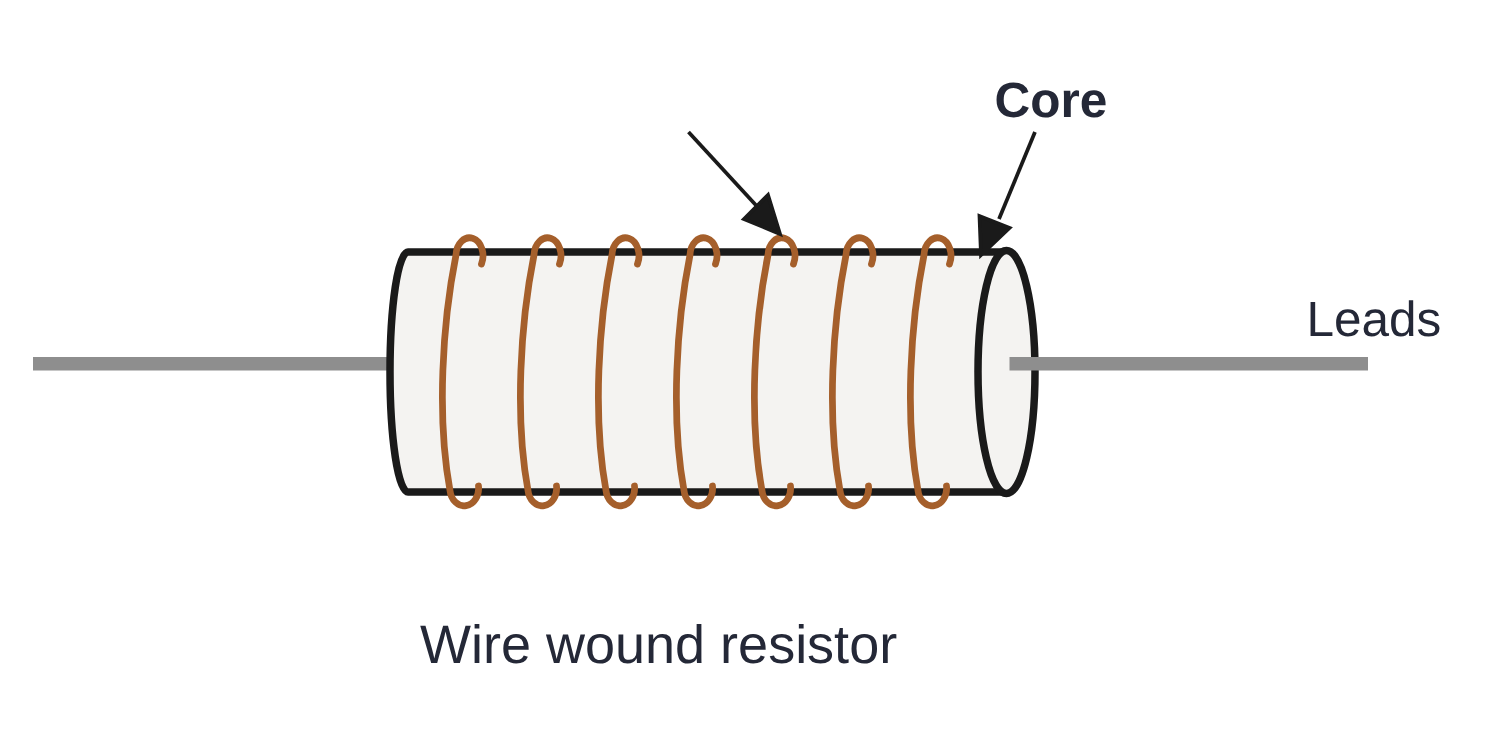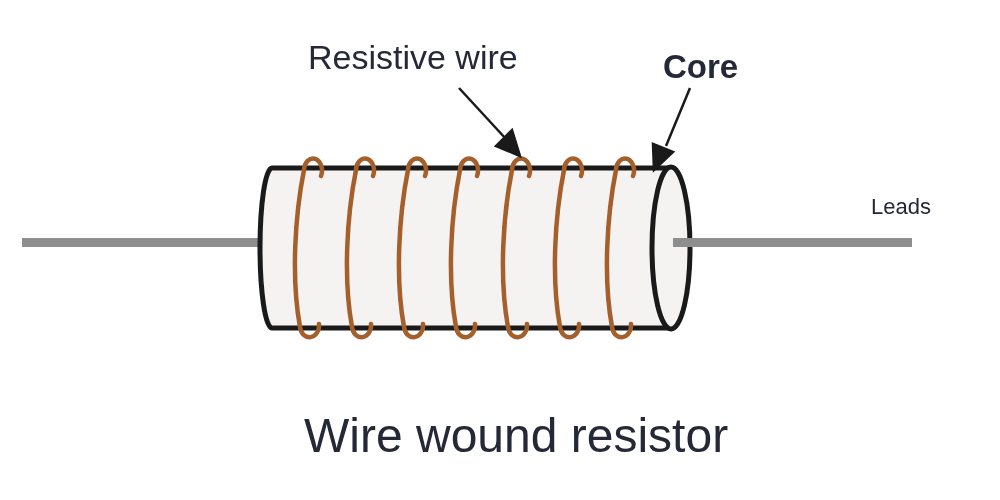--- a/index.html
+++ b/index.html
@@ -22,22 +22,22 @@
   }
   .label {
     position: absolute;
     color: var(--text-color, #242837);
     white-space: nowrap;
     line-height: 1;
     letter-spacing: 0px;
   }
   .label-resistive { left: 308px; top: 40px;  font-size: 34px; }
   .label-core      { left: 663px; top: 50px;  font-size: 33px; font-weight: bold; }
-  .label-leads     { left: 871px; top: 196px; font-size: 22px; }
-  .label-caption   { left: 304px; top: 412px; font-size: 48px; }
+  .label-leads     { left: 871px; top: 196px; font-size: 33px; }
+  .label-caption   { left: 280px; top: 412px; font-size: 36px; }
 </style>
 </head>
 <body>
 
 <div class="stage">
 
   <svg width="1000" height="500" viewBox="0 0 1000 500">
 
     <rect x="22" y="238" width="242" height="9" fill="#8e8e8e"></rect>
 
@@ -62,21 +62,20 @@
     <rect x="673" y="238" width="239" height="9" fill="#8e8e8e"></rect>
 
     <g stroke-width="2.5" stroke="#1a1a1a">
       <line x1="459" y1="88" x2="506" y2="139"></line>
       <polygon points="520,156 496,146 512,130" fill="#1a1a1a"></polygon>
       <line x1="690" y1="88" x2="666" y2="146"></line>
       <polygon points="654,170 653,144 673,152" fill="#1a1a1a"></polygon>
     </g>
   </svg>
 
-  <div class="label label-resistive">Resistive wire</div>
 
   <div class="label label-core">Core</div>
 
   <div class="label label-leads">Leads</div>
 
   <div class="label label-caption">Wire wound resistor</div>
 
 </div>
 
 </body></html>

